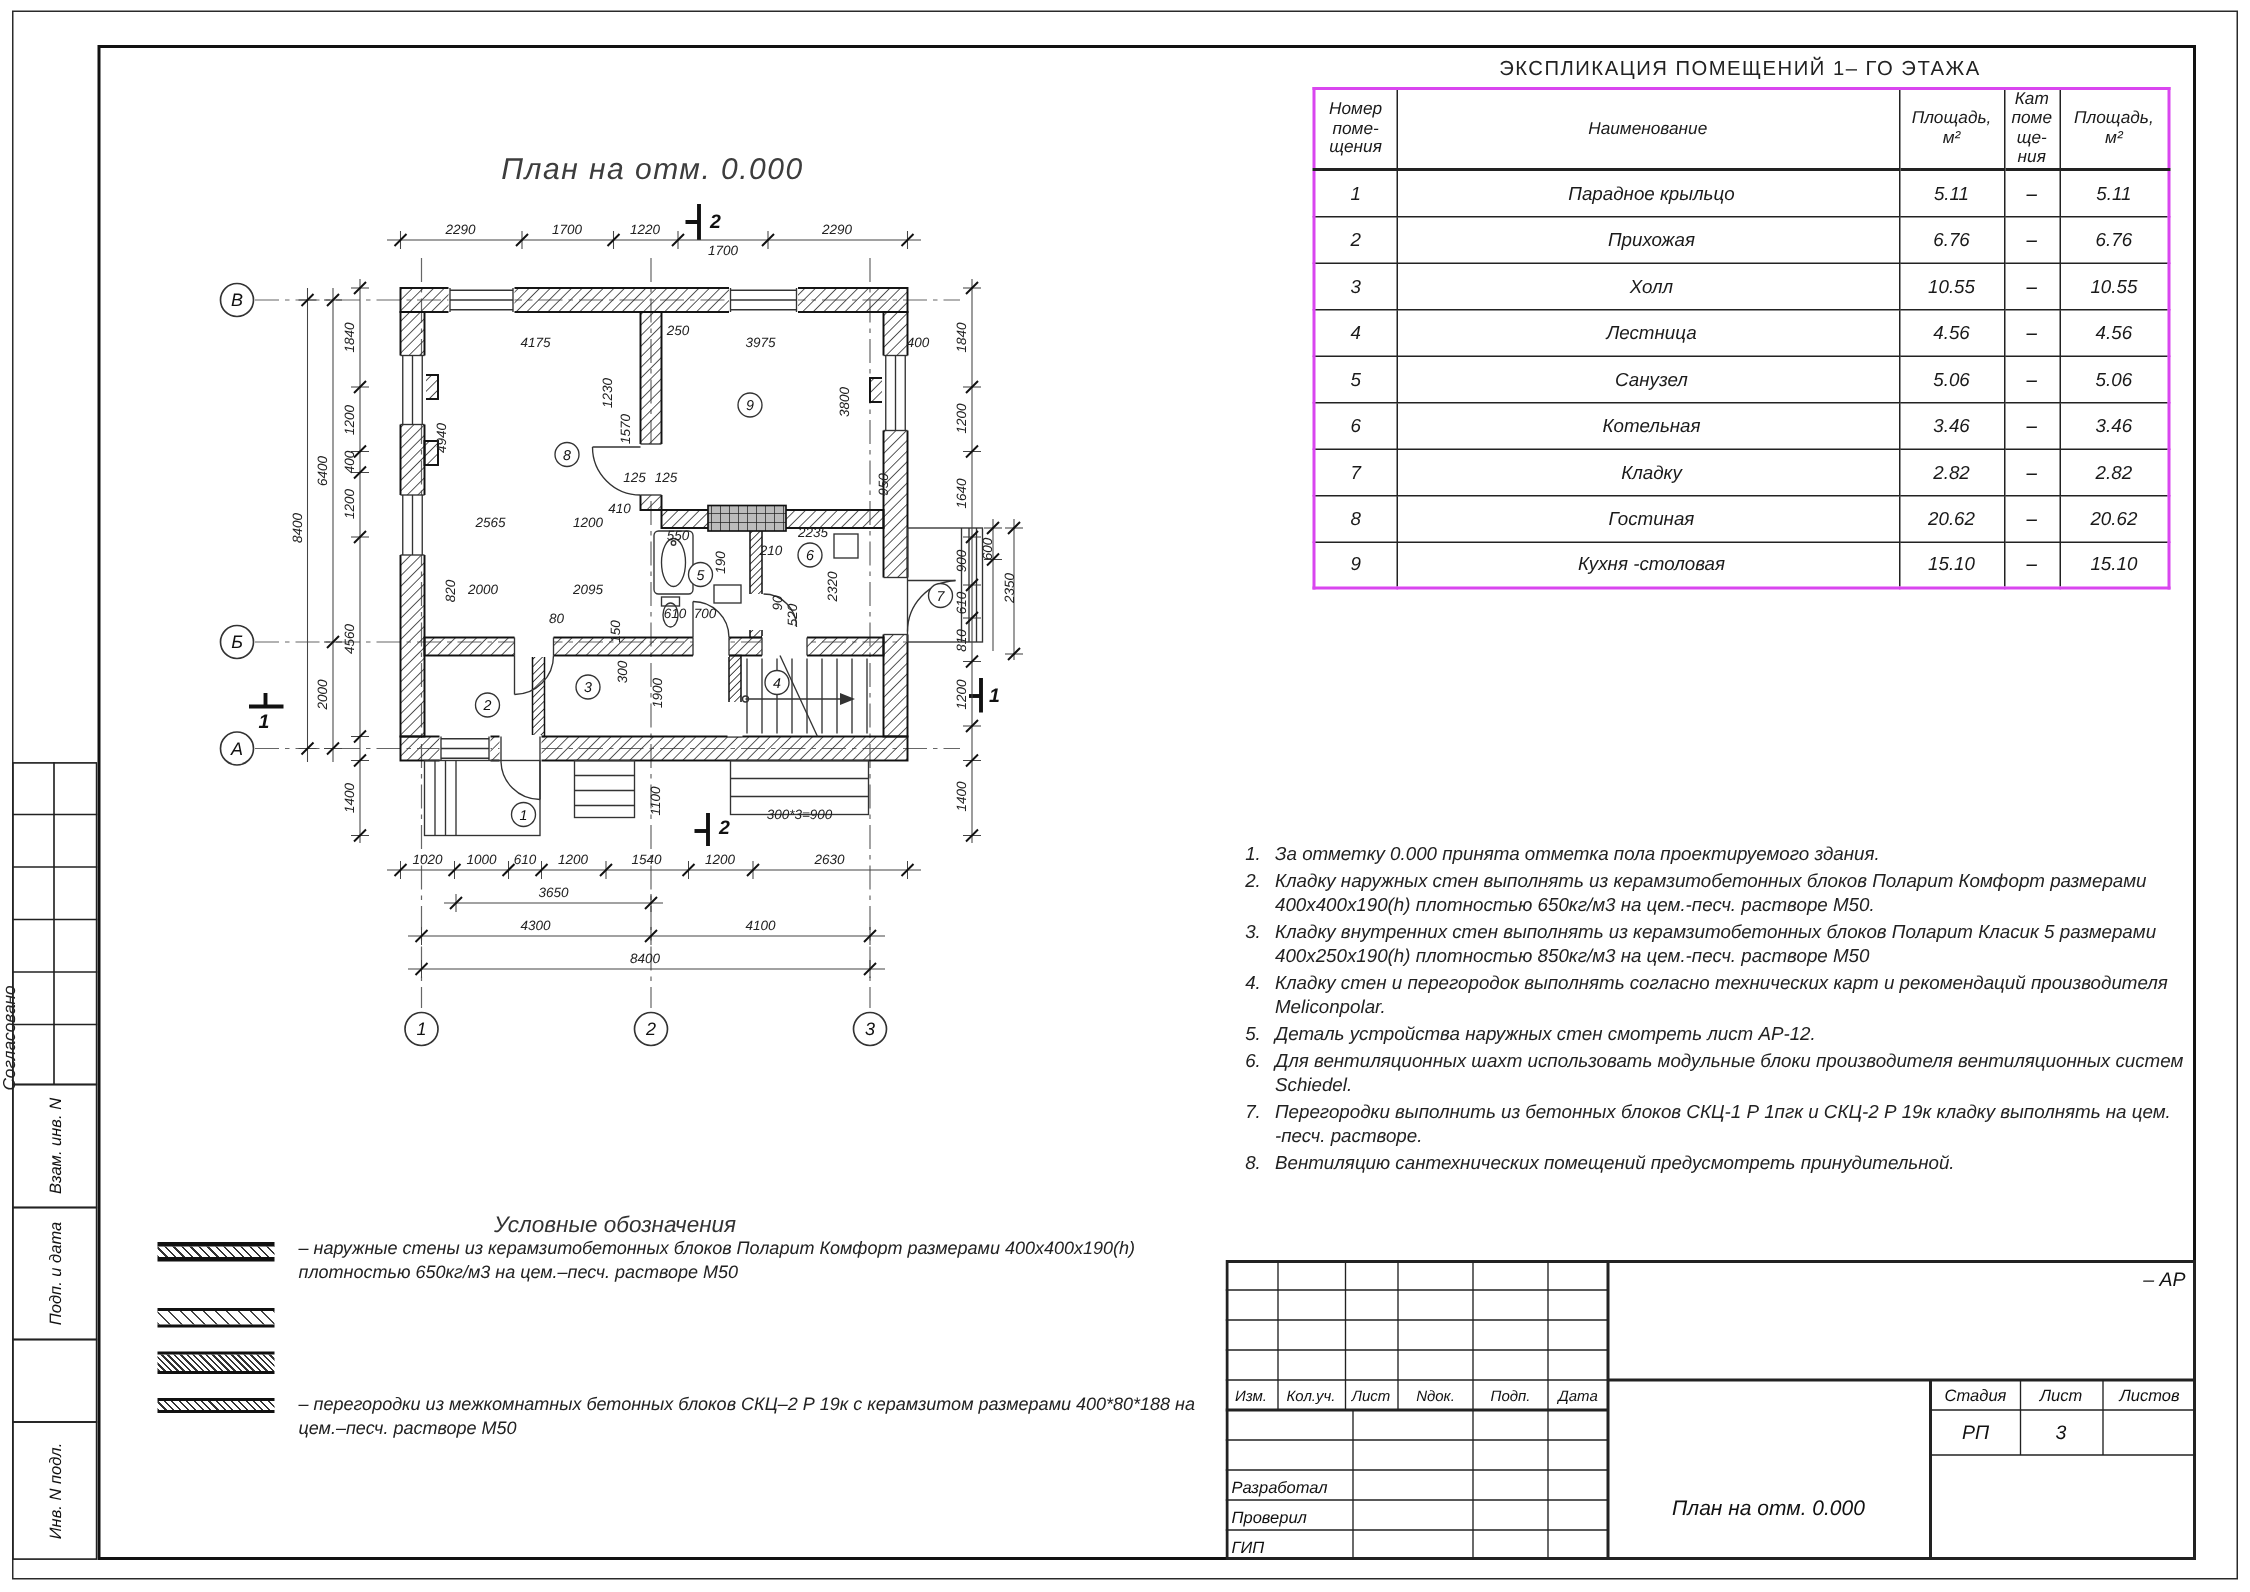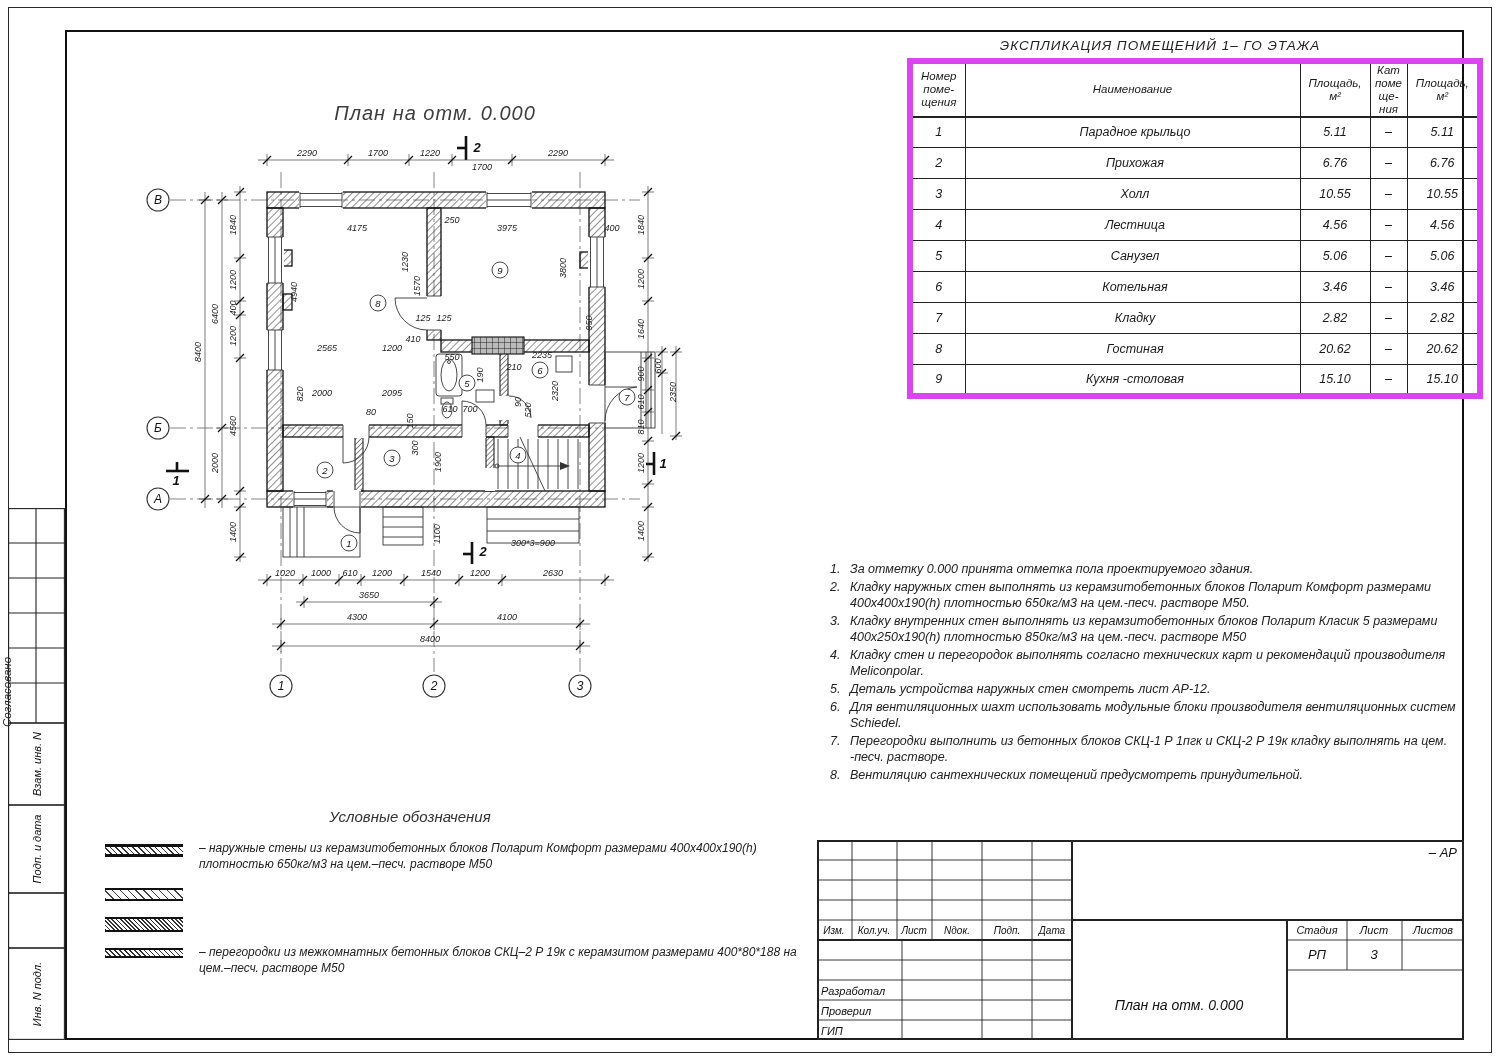--- a/index.html
+++ b/index.html
@@ -20,33 +20,33 @@
   #plan-svg .tick{stroke:#111;stroke-width:1.3;}
   #plan-svg .secline{stroke:#111;stroke-width:2.6;}
   #plan-svg .vent{fill:url(#hV);stroke:#111;stroke-width:1.1;}
   #plan-svg text.dim{font:italic 9px "Liberation Sans",sans-serif;fill:#222;text-anchor:middle;}
   #plan-svg text.room{font:italic 9.5px "Liberation Sans",sans-serif;fill:#111;text-anchor:middle;}
   #plan-svg text.ax{font:italic 12px "Liberation Sans",sans-serif;fill:#111;text-anchor:middle;}
   #plan-svg text.sec{font:italic 700 13px "Liberation Sans",sans-serif;fill:#111;text-anchor:middle;}
   #plan-svg circle.axc{fill:#fff;stroke:#333;stroke-width:1.1;}
   #plan-svg circle.roomc{fill:#fff;stroke:#333;stroke-width:0.9;}
 
-  .expl-title{position:absolute;left:875px;top:38px;width:570px;text-align:center;font-style:italic;font-size:13.5px;letter-spacing:1px;color:#222;}
+  .expl-title{position:absolute;left:875px;top:38px;width:570px;text-align:center;font-size:13.5px;letter-spacing:1px;color:#222;}
   table.expl{position:absolute;left:875px;top:58px;width:570px;border-collapse:collapse;table-layout:fixed;font-style:italic;}
   table.expl th,table.expl td{border:1px solid #222;padding:0 4px;box-sizing:border-box;}
-  table.expl{border:6px solid #d946ef;margin-left:32px;}
+  table.expl{border:2px solid #d946ef;}
   table.expl th{height:54px;font-size:11.5px;font-weight:400;white-space:pre-line;line-height:1.12;text-align:center;vertical-align:middle;border-bottom:2px solid #222;}
   table.expl td{height:31px;font-size:12.5px;text-align:center;}
   table.expl td:nth-child(2){text-align:center;padding-left:9px;}
 
   ol.notes{position:absolute;left:820px;top:561px;width:640px;margin:0;padding:0 0 0 24px;font-style:italic;font-size:12.5px;line-height:1.28;color:#222;}
   ol.notes li{margin-bottom:2px;padding-left:6px;}
 
   .legend{position:absolute;left:105px;top:808px;width:715px;font-style:italic;color:#222;}
-  .legend-title{width:610px;text-align:center;font-size:15px;margin-bottom:16px;color:#333;}
+  .legend-title{width:610px;text-align:center;font-size:15px;color:#333;}
   .lrow{display:flex;gap:16px;margin-bottom:13px;align-items:flex-start;}
   .sym{width:78px;flex:0 0 78px;margin-top:3px;box-sizing:border-box;}
   .s1{height:13px;border-top:3px solid #111;border-bottom:3px solid #111;background:repeating-linear-gradient(45deg,#333 0 1px,transparent 1px 4px);}
   .s2{height:13px;border-top:2px solid #111;border-bottom:2px solid #111;background:repeating-linear-gradient(45deg,#444 0 1px,transparent 1px 5.5px);}
   .s3{height:15px;border-top:2px solid #111;border-bottom:2px solid #111;background:repeating-linear-gradient(45deg,#333 0 1.2px,transparent 1.2px 3px);}
   .s4{height:10px;border-top:2px solid #111;border-bottom:2px solid #111;background:repeating-linear-gradient(45deg,#333 0 1px,transparent 1px 3.5px);}
   .ltxt{font-size:12px;line-height:1.3;}
 
   svg.tb{position:absolute;left:817px;top:840px;width:647px;height:200px;}
   svg.tb line,svg.tb rect{stroke:#222;fill:none;}

